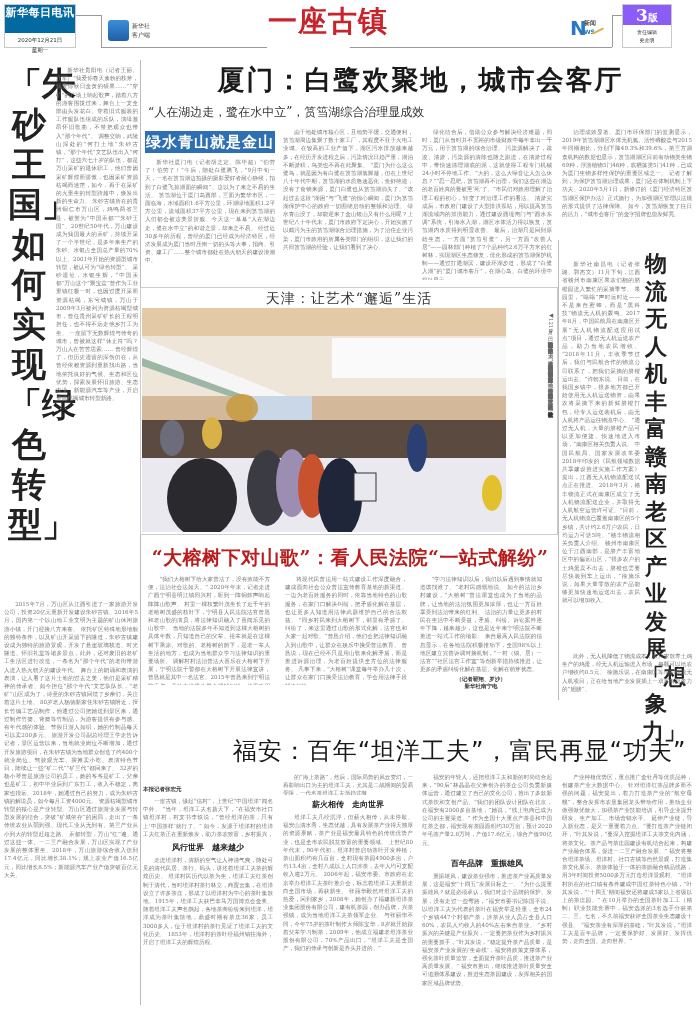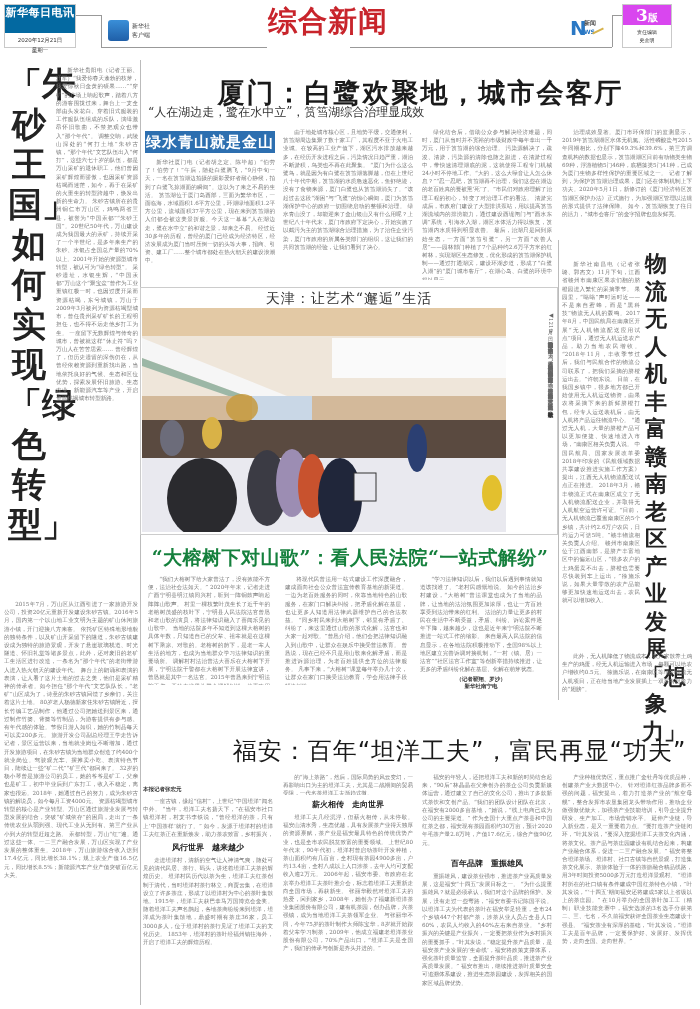--- a/index.html
+++ b/index.html
@@ -22,55 +22,55 @@
   .section-title { left: 268px; top: 2px; width: 150px; font-size: 29px; font-weight: bold; color: #c8242b; letter-spacing: 1px; }
   .mast-hline3 { left: 350px; top: 47px; width: 262px; height: 1px; background: #999; }
   .mast-vline2 { left: 612px; top: 15px; width: 1px; height: 32px; background: #999; }
   .mast-line2 { left: 612px; top: 15px; width: 10px; height: 1px; background: #999; }
   .news-logo { left: 570px; top: 14px; width: 36px; height: 26px; }
   .news-logo .n { position: absolute; left: 0; top: 2px; font-family: "DejaVu Sans", sans-serif; font-weight: bold; font-size: 20px; color: #2a78c4; }
   .news-logo .t { position: absolute; left: 14px; top: 5px; font-family: "DejaVu Sans", sans-serif; font-size: 6px; font-weight: bold; color: #555; }
   .news-logo .ws { position: absolute; left: 14px; top: 14px; font-family: "DejaVu Sans", sans-serif; font-size: 6px; font-weight: bold; color: #2a78c4; }
   .news-logo .sw { position: absolute; left: 22px; top: 16px; width: 12px; height: 2px; background: #d7b24a; transform: rotate(-25deg); }
   .edition-box { left: 622px; top: 4px; width: 50px; height: 44px; border: 1px solid #c9c9c9; background: #fff; }
-  .edition-red { height: 20px; background: #d946ef; color: #fff; text-align: center; line-height: 20px; font-weight: bold; }
+  .edition-red { height: 20px; background: #8b5cf6; color: #fff; text-align: center; line-height: 20px; font-weight: bold; }
   .edition-red .num { font-size: 17px; }
   .edition-red .ban { font-size: 10px; }
   .edition-editor { font-family: "DejaVu Sans", sans-serif; font-size: 5px; text-align: center; line-height: 8px; margin-top: 3px; color: #333; }
 
   
   .vhead-left { left: 8px; top: 64px; width: 42px; font-family: "DejaVu Sans", sans-serif; font-weight: bold; font-size: 34px; line-height: 40px; color: #222; text-align: center; word-break: break-all; }
   .vhead-right { left: 642px; top: 250px; width: 28px; font-family: "DejaVu Sans", sans-serif; font-weight: bold; font-size: 22px; line-height: 27.5px; color: #222; text-align: center; word-break: break-all; }
 
   .col-text { font-size: 5.6px; line-height: 8.2px; color: #777; text-align: justify; overflow: hidden; }
   .col-text p { text-indent: 2em; }
 
   .leftcol1 { left: 56px; top: 66px; width: 82px; height: 532px; }
   .leftcol2 { left: 4px; top: 600px; width: 134px; height: 404px; }
 
   .vdivider { width: 1px; background: #bbb; }
 
   
-  .xm-title { left: 148px; top: 62px; width: 545px; text-align: center; font-family: "DejaVu Sans", sans-serif; font-weight: bold; font-size: 27px; color: #1a1a1a; letter-spacing: 2px; margin-top: 13px; }
+  .xm-title { left: 148px; top: 62px; width: 545px; text-align: center; font-family: "DejaVu Sans", sans-serif; font-weight: bold; font-size: 27px; color: #1a1a1a; letter-spacing: 2px; }
   .xm-sub { left: 148px; top: 104px; width: 545px; font-size: 12px; color: #333; }
   .xm-tag { left: 145px; top: 131px; width: 130px; height: 22px; background: #2d6fb0; color: #fff; font-family: "DejaVu Sans", sans-serif; font-weight: bold; font-size: 15px; text-align: center; line-height: 22px; letter-spacing: 1px; }
   .xm-col1 { left: 145px; top: 158px; width: 130px; height: 122px; }
   .xm-col2 { left: 283px; top: 128px; width: 130px; height: 152px; }
   .xm-col3 { left: 422px; top: 128px; width: 130px; height: 152px; }
   .xm-col4 { left: 562px; top: 128px; width: 130px; height: 102px; }
 
   
   .tj-box { left: 140px; top: 287px; width: 418px; height: 248px; border: 1px solid #ccc; background: #fff; }
   .tj-title { left: 140px; top: 290px; width: 418px; text-align: center; font-size: 14px; color: #333; letter-spacing: 1px; }
   .tj-photo { left: 142px; top: 308px; width: 364px; height: 224px; overflow: hidden; background: linear-gradient(180deg, #e7d9c8 0%, #f0e7dc 20%, #ffffff 35%, #cbbba8 50%, #6d5a4c 62%, #d8d8de 75%, #e8e8ee 100%); }
   .tj-caption { left: 508px; top: 312px; width: 46px; height: 218px; font-size: 5.5px; line-height: 7px; color: #666; writing-mode: vertical-rl; overflow: hidden; }
   .tj-caption b { color: #333; }
 
   
-  .nn-title { left: 140px; top: 545px; width: 420px; text-align: center; font-weight: bold; font-size: 19px; color: #15803d; letter-spacing: 0.5px; }
+  .nn-title { left: 140px; top: 545px; width: 420px; text-align: center; font-weight: bold; font-size: 19px; color: #b91c1c; letter-spacing: 0.5px; }
   .nn-col1 { left: 148px; top: 575px; width: 122px; height: 110px; }
   .nn-col2 { left: 285px; top: 575px; width: 122px; height: 110px; }
   .nn-col3 { left: 420px; top: 575px; width: 122px; height: 100px; }
   .nn-sign { left: 420px; top: 676px; width: 122px; text-align: center; font-family: "DejaVu Sans", sans-serif; font-size: 5.5px; line-height: 7px; color: #333; font-weight: bold; }
 
   .wl-col { left: 562px; top: 260px; width: 78px; height: 350px; }
   .wl-col3 { left: 562px; top: 652px; width: 130px; height: 48px; }
 
   
   .fa-title { left: 140px; top: 735px; width: 616px; text-align: center; font-family: "DejaVu Sans", sans-serif; font-weight: normal; font-size: 24px; color: #1a1a1a; letter-spacing: 1px; padding-left: 23px; }
@@ -96,21 +96,21 @@
 </div>
 <div class="abs mast-line"></div>
 <div class="abs mast-vline"></div>
 <div class="abs mast-hline"></div>
 <div class="abs client-icon"></div>
 <div class="abs client-text">
   <div>新华社</div>
   <div>客户端</div>
 </div>
 
-<div class="abs section-title">综合新闻</div>
+<div class="abs section-title">一座古镇</div>
 <div class="abs mast-hline3"></div>
 <div class="abs mast-vline2"></div>
 <div class="abs mast-line2"></div>
 <div class="abs news-logo">
   <span class="n">N</span>
   <span class="t">新闻</span>
   <span class="ws">WS</span>
   <span class="sw"></span>
 </div>
 <div class="abs edition-box">

